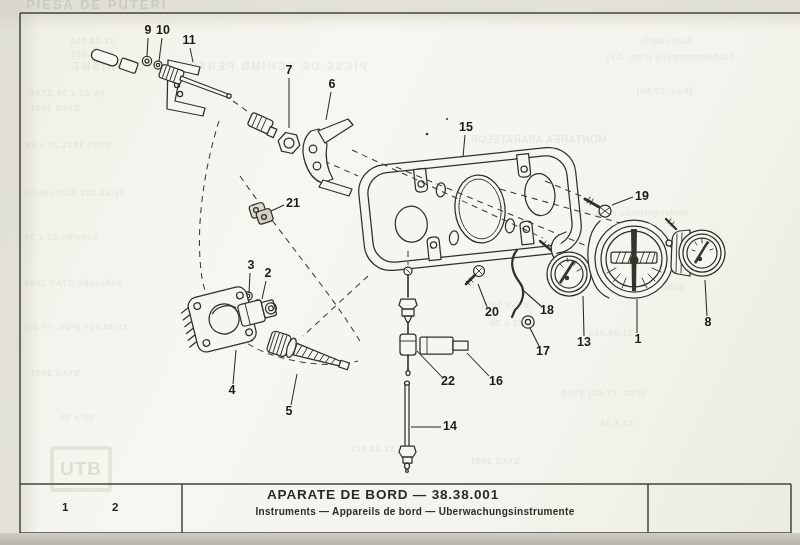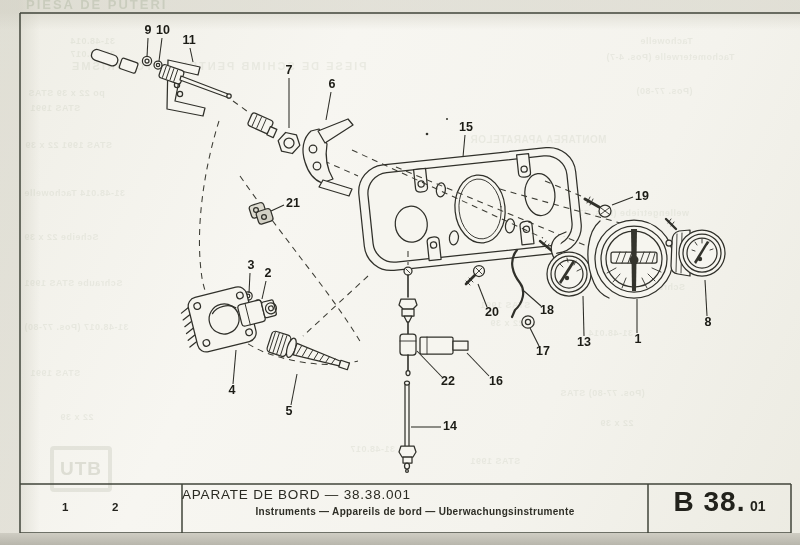--- a/index.html
+++ b/index.html
@@ -38,22 +38,22 @@
   .pd{fill:#34342d;stroke:none;}
   .thin{stroke-width:.9;}
   .dash{stroke:#3c3c34;stroke-width:1.05;stroke-dasharray:6 5;fill:none;}
   .ld{stroke:#2c2c26;stroke-width:1.05;}
   .frame{stroke:#41443a;stroke-width:1.5;}
   .co{font-family:"Liberation Sans",sans-serif;font-weight:bold;font-size:12.5px;
       fill:#1c1c16;text-anchor:middle;dominant-baseline:middle;}
   
   .footer{position:absolute;inset:0;z-index:4;pointer-events:none;color:#23231d;}
   .fnum{position:absolute;top:501px;font-weight:bold;font-size:11.5px;}
-  .ftitle{position:absolute;left:182px;width:402px;top:487px;
-    font-weight:normal;font-size:13.5px;letter-spacing:.8px;color:#2a2a22;}
+  .ftitle{position:absolute;left:182px;width:402px;top:487px;text-align:center;
+    font-weight:bold;font-size:13.5px;letter-spacing:.8px;color:#2a2a22;}
   .fsub{position:absolute;left:182px;width:466px;top:506px;text-align:center;
     font-weight:bold;font-size:10px;letter-spacing:.3px;color:#2e2e26;}
   .fcode{position:absolute;left:648px;width:143px;top:486px;text-align:center;color:#22221c;}
   .fcode .big{font-weight:bold;font-size:28px;letter-spacing:1px;}
   .fcode .small{font-weight:bold;font-size:14px;}
 </style>
 </head>
 <body>
 
 <div class="paper-shade"></div>
@@ -397,17 +397,13 @@
     </g>
 </svg>
 
 <div class="scan-bottom"></div>
 
 <div class="footer">
   <span class="fnum" style="left:62px">1</span>
   <span class="fnum" style="left:112px">2</span>
   <div class="ftitle">APARATE DE BORD — 38.38.001</div>
   <div class="fsub">Instruments — Appareils de bord — Uberwachungsinstrumente</div>
-  <div class="fcode">
-    <span class="big">B 38.</span>
-    <span class="small">01</span>
-  </div>
 </div>
 
 </body></html>

